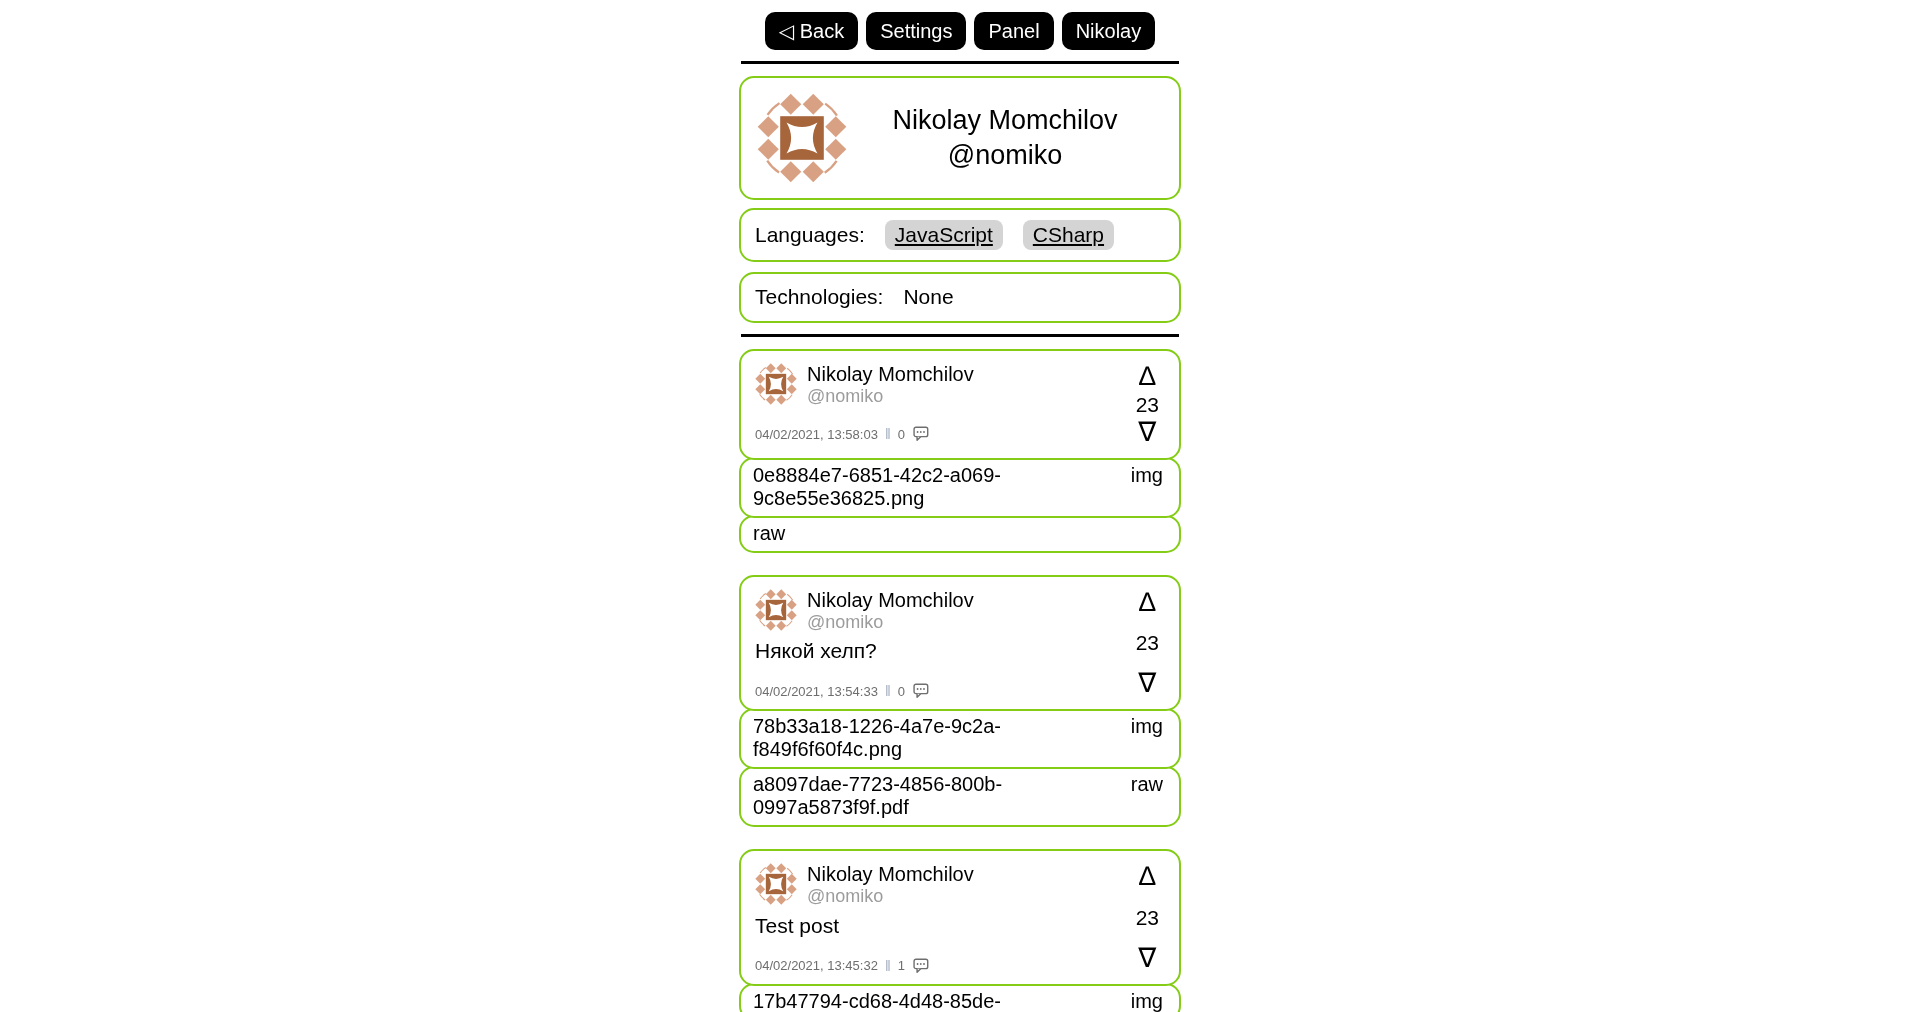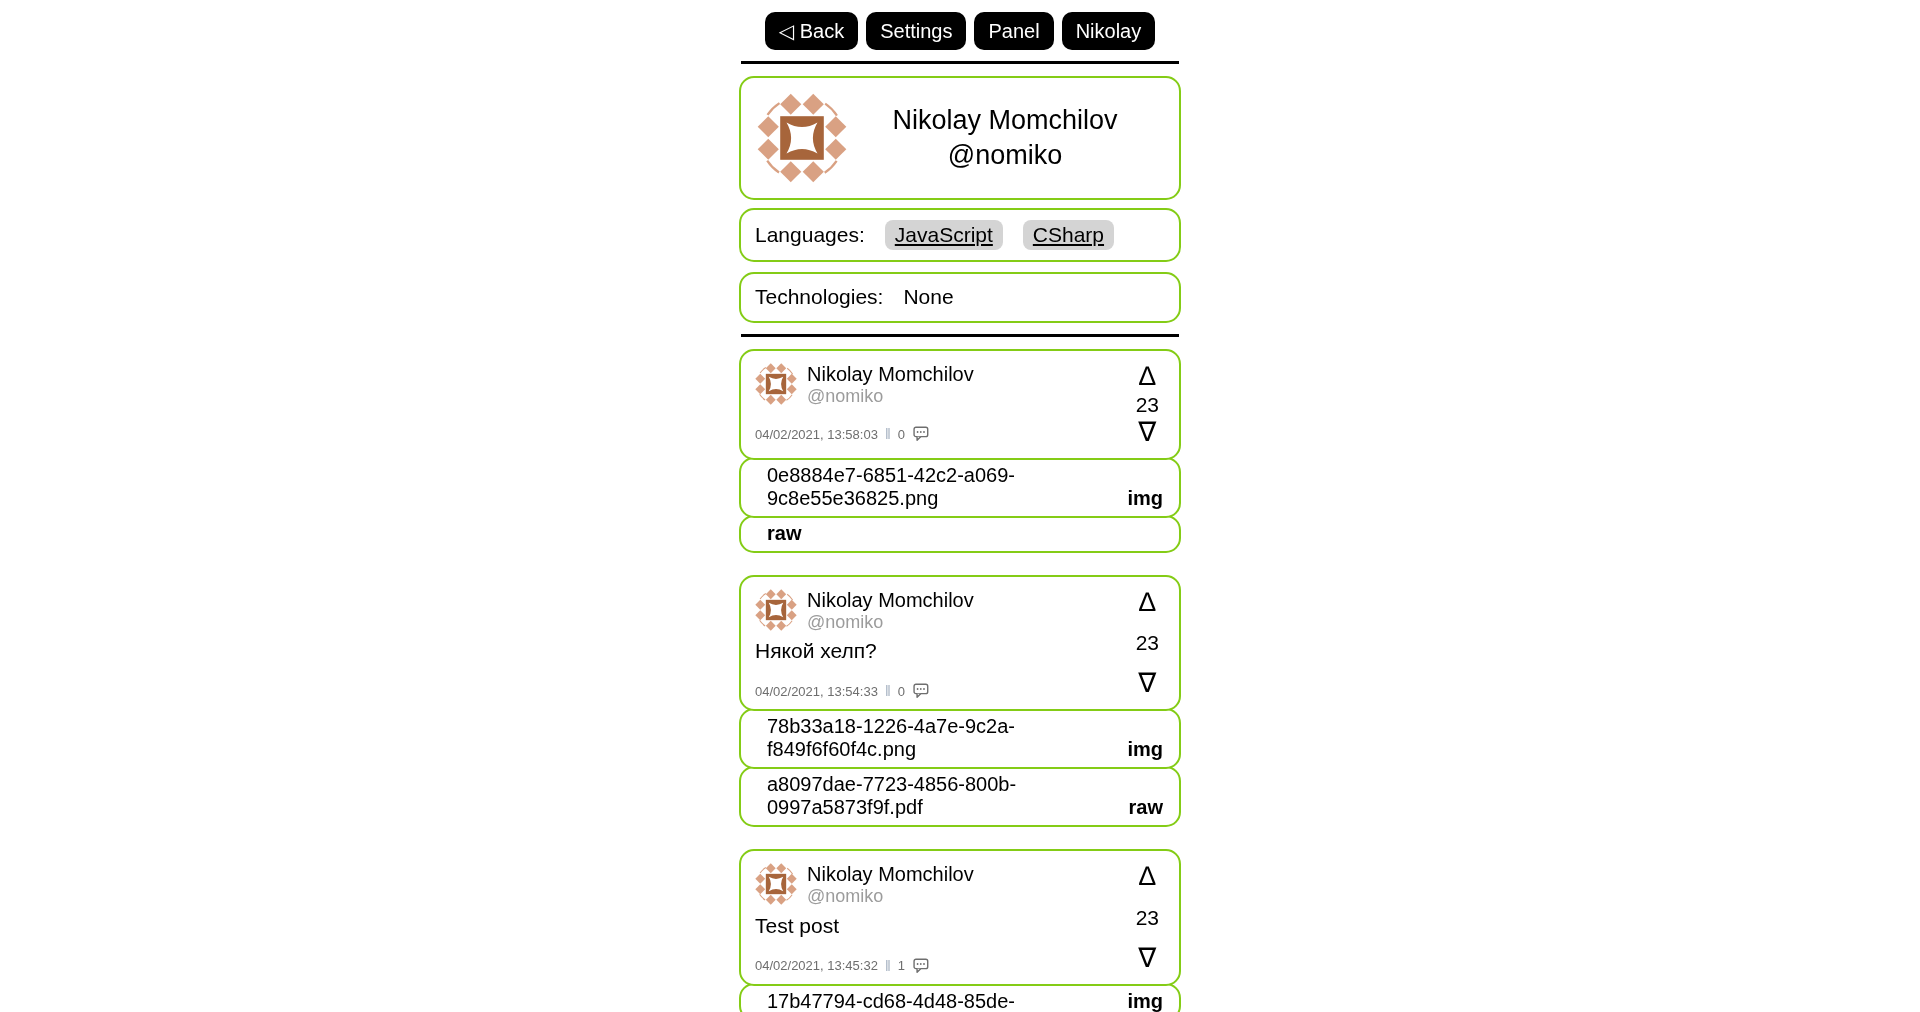--- a/index.html
+++ b/index.html
@@ -51,27 +51,27 @@
                font-size: 13px; color: #6e6e6e; }
   .meta-sep { color: #a4b0c0; font-size: 14px; }
   .comment-icon { width: 16px; height: 16px; margin-left: 1px; }
 
   .votes { display: flex; flex-direction: column; align-items: center;
            justify-content: space-between; padding: 0 6px 2px 10px; }
   .vote-arrow { font-size: 27px; line-height: 1; cursor: pointer; user-select: none; }
   .vote-count { font-size: 21px; line-height: 1; padding: 4px 0; }
 
   
-  .attachment { position: relative; display: flex; gap: 10px; align-items: flex-end;
-                margin-top: -3px; padding: 5px 16px 6px 26px; }
+  .attachment { position: relative; display: flex; gap: 10px; align-items: flex-start;
+                margin-top: -3px; padding: 5px 16px 6px 12px; }
   .attachment.z2 { z-index: 2; }
   .attachment.z1 { z-index: 1; }
   .attachment .file { flex: 1; min-width: 0; font-size: 20px; line-height: 23px;
                       overflow-wrap: break-word; }
-  .attachment .type { font-size: 20px; line-height: 23px; font-weight: bold; }
+  .attachment .type { font-size: 20px; line-height: 23px; }
 
   .svg-defs { position: absolute; width: 0; height: 0; }
 </style>
 </head>
 <body>
 
 <svg class="svg-defs" aria-hidden="true">
   <defs>
     <g id="identicon">
       <circle cx="32" cy="32" r="29.5" fill="none" stroke="#d9a183" stroke-width="1.6" stroke-dasharray="12 34.35" stroke-dashoffset="-17.2"></circle>

